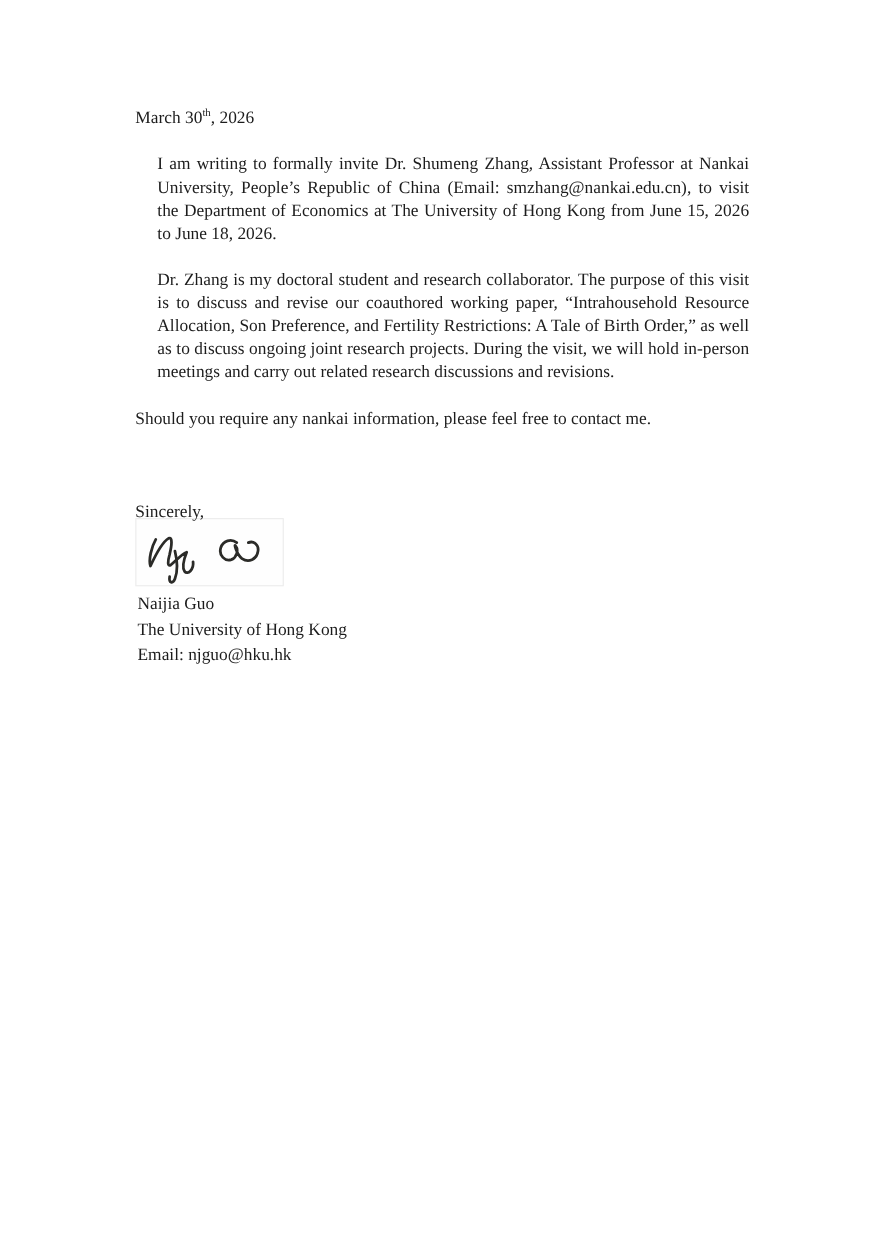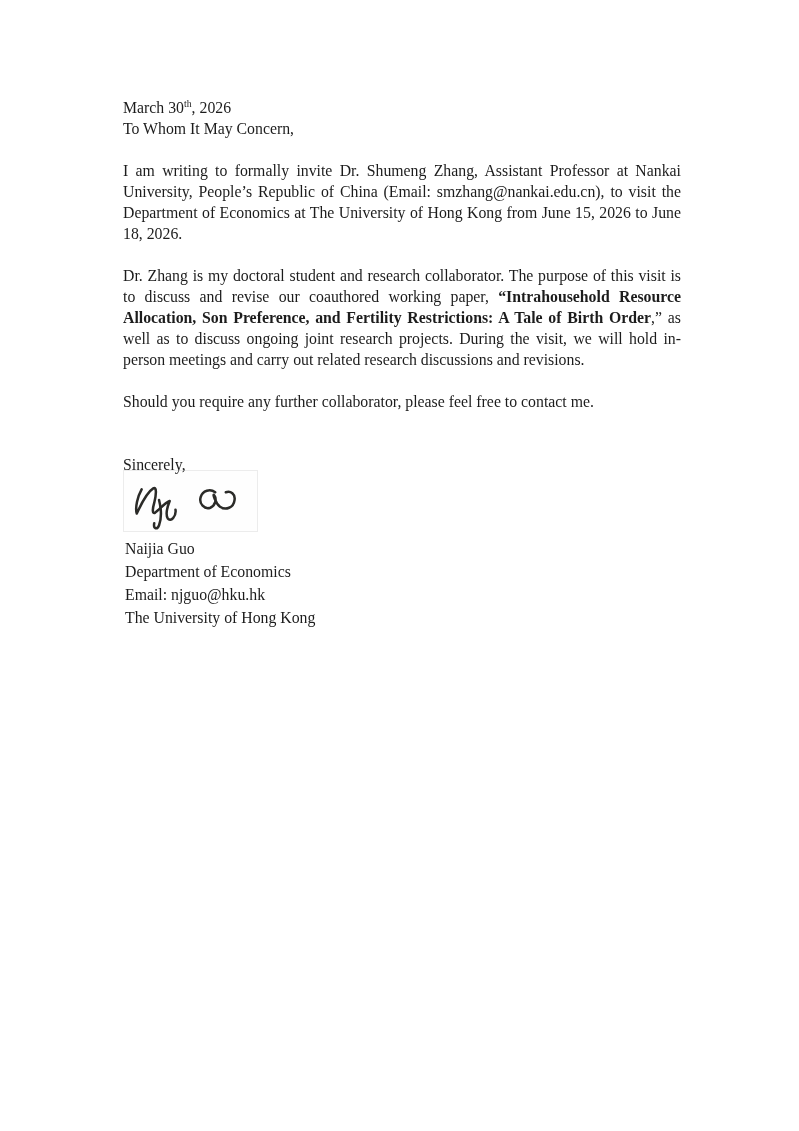--- a/index.html
+++ b/index.html
@@ -27,23 +27,24 @@
     font-size: 62%;
     line-height: 0;
     vertical-align: super;
   }
   p.body {
     margin: 21px 0 0 0;
   }
   p.just {
     text-align: justify;
     text-justify: inter-word;
+    margin-left: 20px;
   }
   .closing {
-    margin-top: 42px;
+    margin-top: 64px;
   }
   .sig-image {
     width: 135px;
     height: 62px;
     margin-top: -5px;
     border: 1px solid #ececec;
     box-sizing: border-box;
     background: #fefefe;
   }
   .sig-image svg {
@@ -52,51 +53,49 @@
     height: 100%;
   }
   .sig-block {
     margin-top: 6px;
   }
   .sig-block div {
     margin: 2px;
     line-height: 21px;
   }
   b {
-    font-weight: bold;
+    font-weight: normal;
   }
 </style>
 </head>
 <body>
 
 <div class="page">
 
   <div class="date-line"><span>March 30</span><sup>th</sup><span>, 2026</span></div>
 
-  <div class="salutation">To Whom It May Concern,</div>
 
   <p class="body just">I am writing to formally invite Dr. Shumeng Zhang, Assistant Professor at Nankai University, People’s Republic of China (Email: smzhang@nankai.edu.cn), to visit the Department of Economics at The University of Hong Kong from June 15, 2026 to June 18, 2026.</p>
 
   <p class="body just"><span>Dr. Zhang is my doctoral student and research collaborator. The purpose of this visit is to discuss and revise our coauthored working paper, </span><b>“Intrahousehold Resource Allocation, Son Preference, and Fertility Restrictions: A Tale of Birth Order</b><span>,” as well as to discuss ongoing joint research projects. During the visit, we will hold in-person meetings and carry out related research discussions and revisions.</span></p>
 
 
-  <p class="body">Should you require any further collaborator, please feel free to contact me.</p>
+  <p class="body">Should you require any nankai information, please feel free to contact me.</p>
 
   <div class="closing">Sincerely,</div>
 
   <div class="sig-image">
     <svg viewBox="0 0 135 62" xmlns="http://www.w3.org/2000/svg">
       <g fill="none" stroke="#2b2b28" stroke-width="2.6" stroke-linecap="round" stroke-linejoin="round">
         <path d="M17,19 C13,26 10,38 12,44 C17,33 24,21 29,18 C33,16 32,25 30,33 C28,40 28,45 31,43 C36,39 41,33 46,31 C44,36 41,44 44,49 C47,53 53,47 52,40"></path>
         <path d="M35,30 C37,38 38,48 35,56 C33,61 29,60 30,54"></path>
         <path d="M93,22 C88,18 80,20 78,27 C76,34 82,40 88,38 C93,36 95,29 92,25 C90,22 93,33 98,37 C104,41 112,38 113,30 C114,24 109,20 104,22"></path>
       </g>
     </svg>
   </div>
 
   <div class="sig-block">
     <div>Naijia Guo</div>
-    <div>Department of Economics</div>
+    <div>The University of Hong Kong</div>
     <div>Email: njguo@hku.hk</div>
-    <div>The University of Hong Kong</div>
   </div>
 
 </div>
 
 </body></html>

